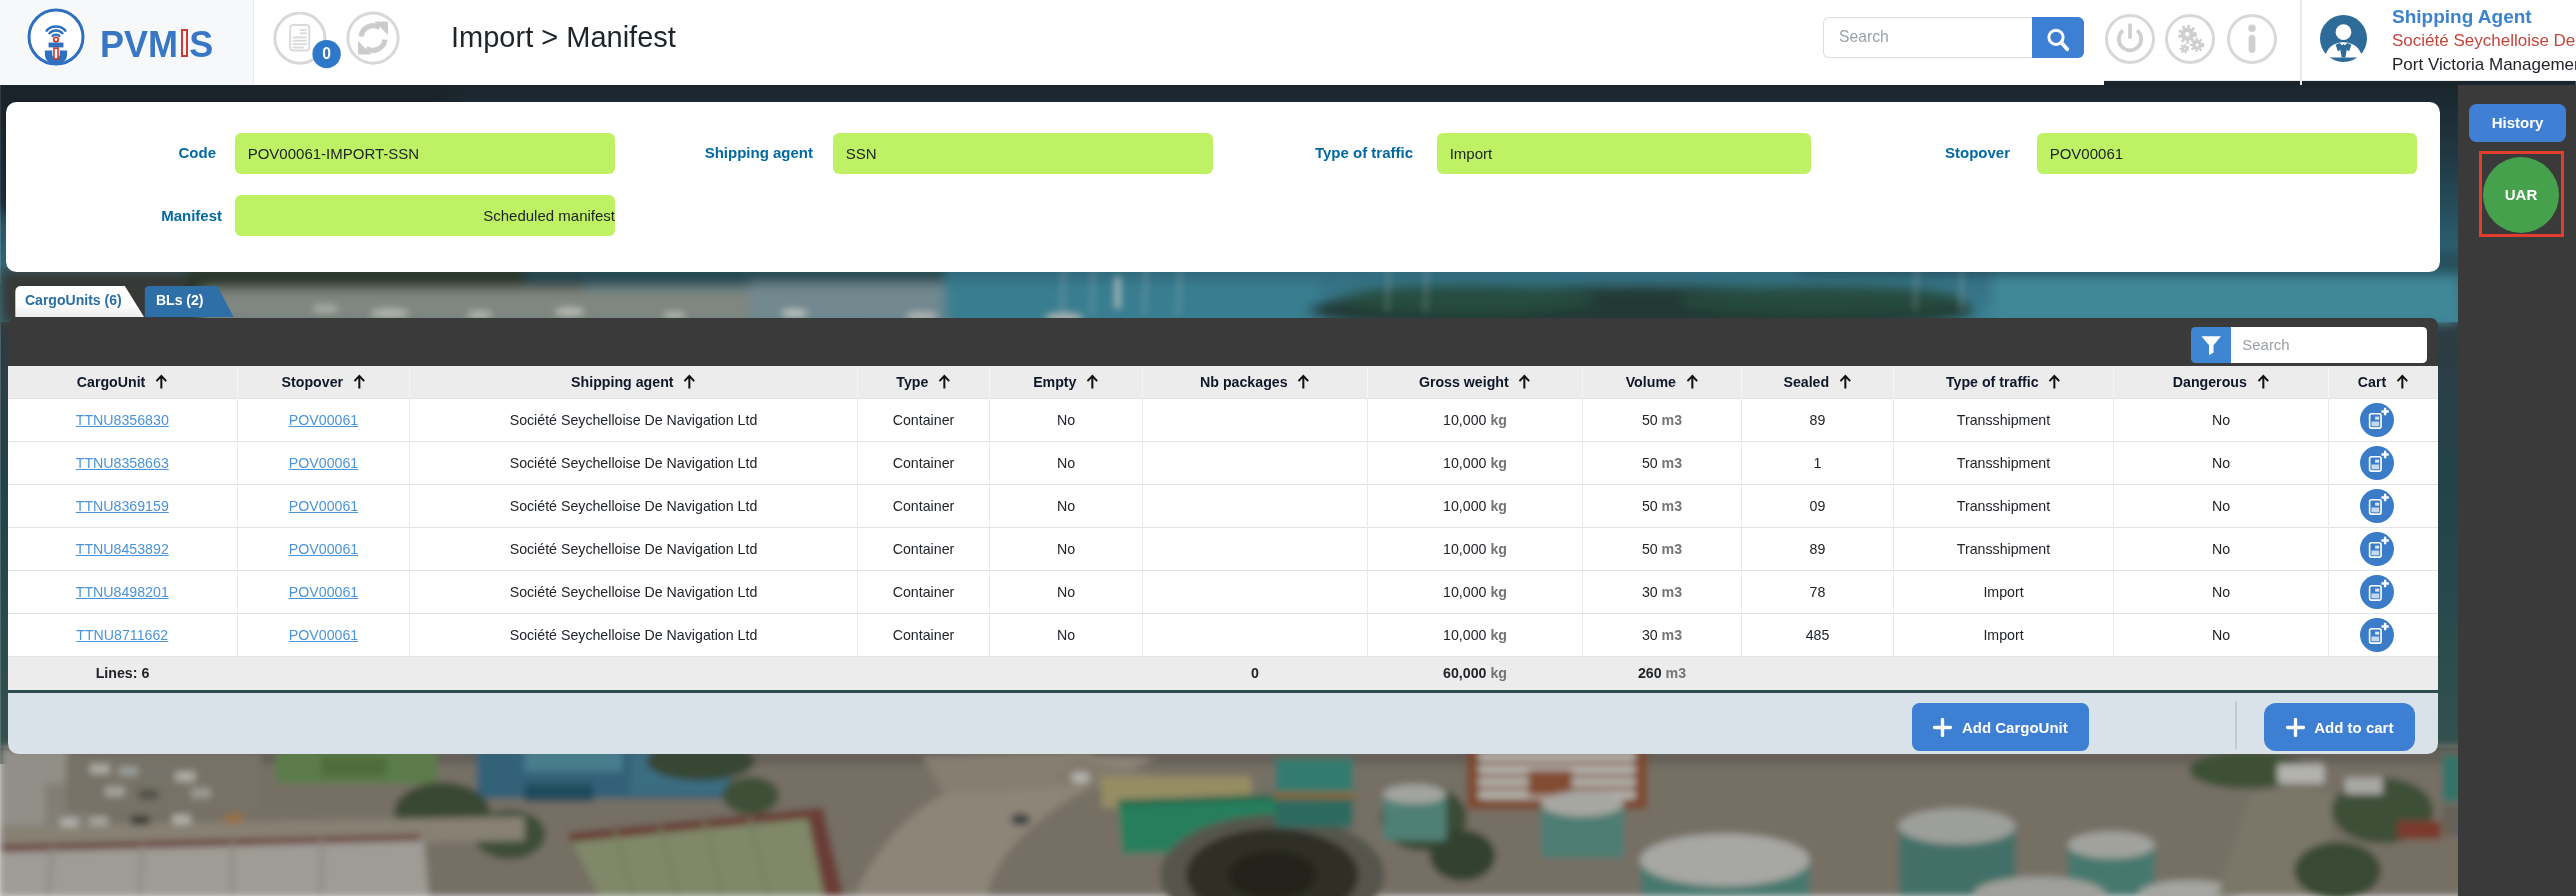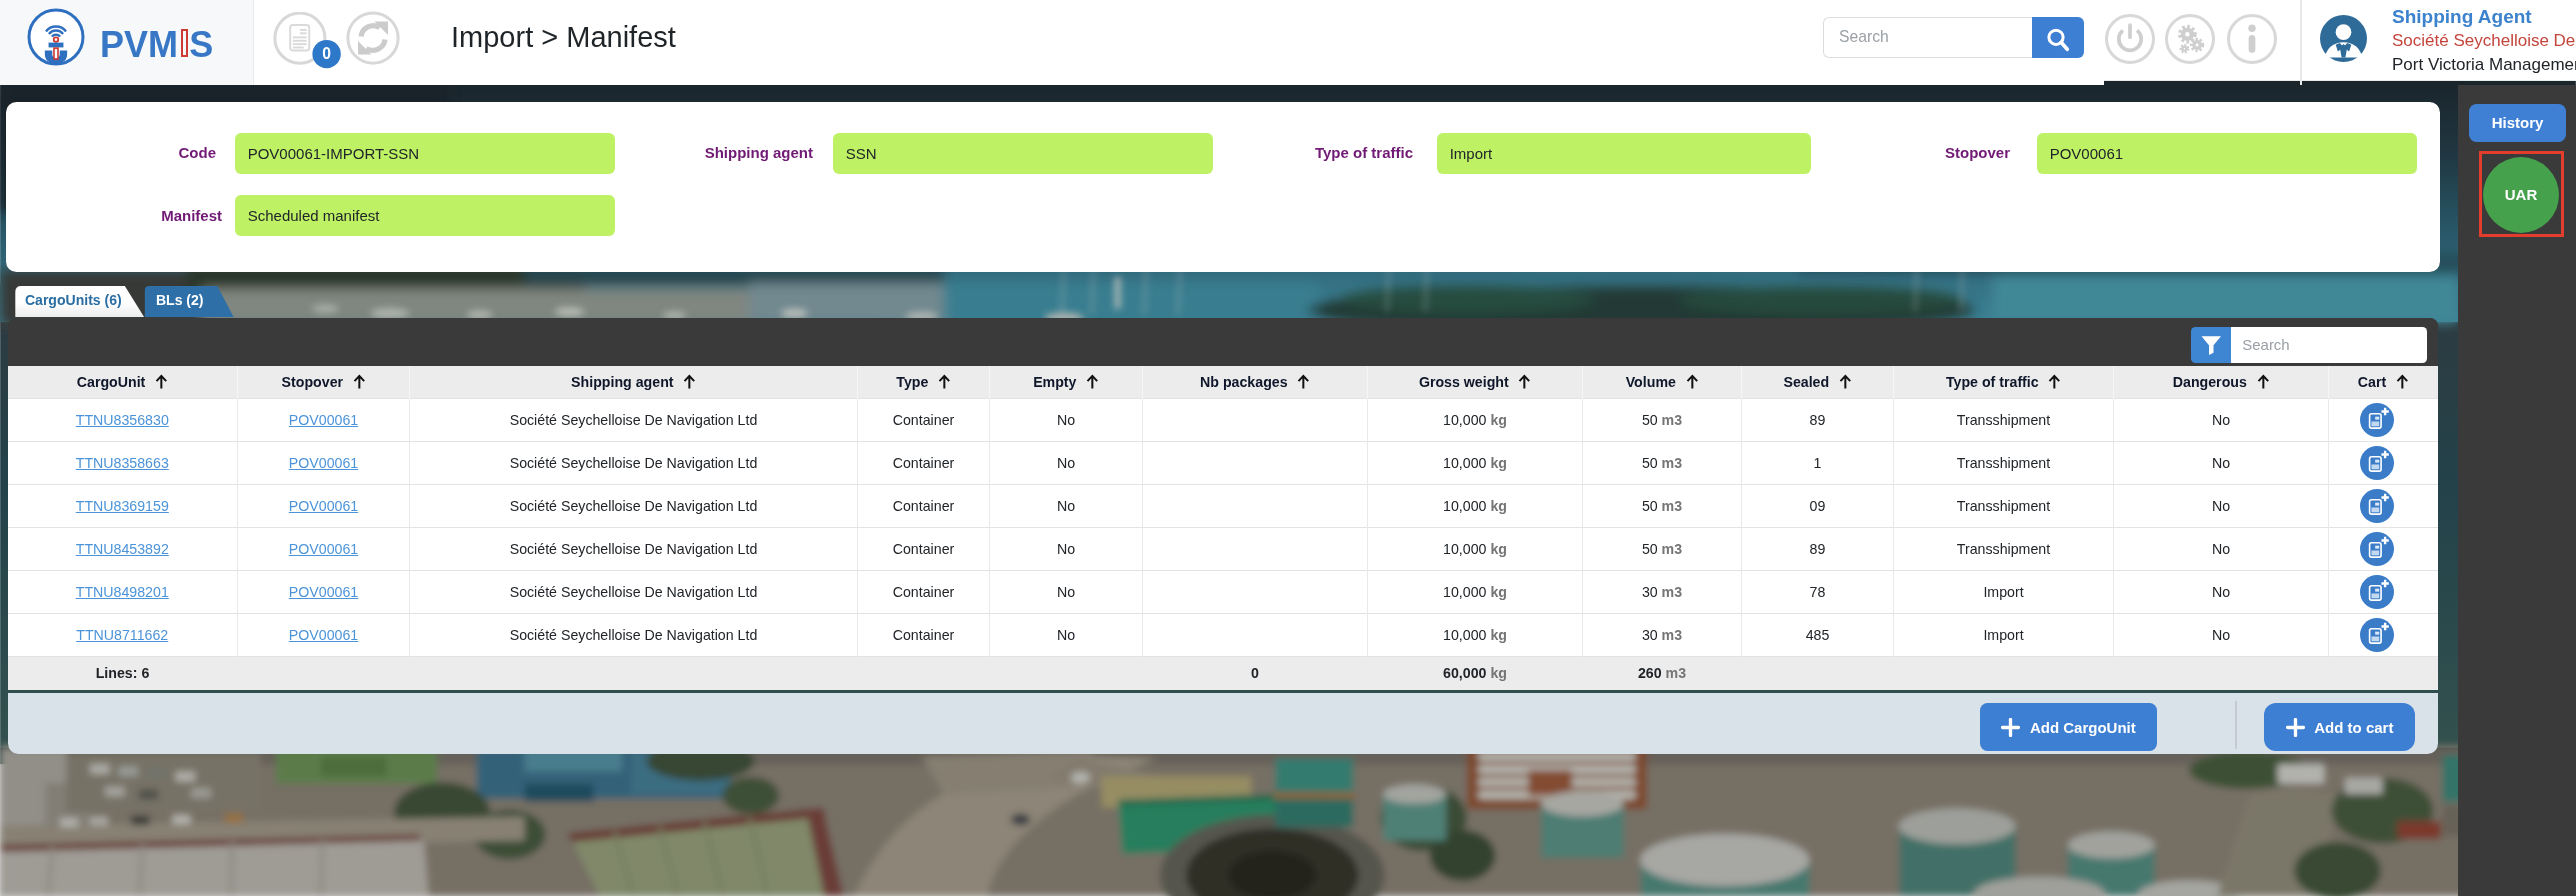--- a/index.html
+++ b/index.html
@@ -18,21 +18,21 @@
   #usertext .l1 { font-size:19px; font-weight:bold; color:#3c82cd; line-height:24px; white-space:nowrap; }
   #usertext .l2 { font-size:17px; color:#c4453c; line-height:24px; white-space:nowrap; }
   #usertext .l3 { font-size:17px; color:#212529; line-height:24px; white-space:nowrap; }
   
   #sidebar { left:2458px; top:85px; width:118px; height:811px; background:#3a3a3a; z-index:5; }
   #history { left:2469px; top:104px; width:97px; height:38px; background:#3f80d5; border-radius:7.5px; color:#fff; font-size:15px; font-weight:bold; text-align:center; line-height:38px; z-index:6; }
   #uarbox { left:2479px; top:151px; width:85px; height:86px; border:3.7px solid #e23d2d; z-index:6; }
   #uar { left:2483px; top:157px; width:76px; height:76px; border-radius:50%; background:#46a14c; color:#fff; font-size:15px; font-weight:bold; text-align:center; line-height:76px; z-index:7; }
   
   #panel { left:6px; top:102px; width:2434px; height:170px; background:#fff; border-radius:10.5px; z-index:10; }
-  .flabel { font-size:15px; font-weight:bold; color:#701a75; text-align:right; z-index:11; }
+  .flabel { font-size:15px; font-weight:bold; color:#0369a1; text-align:right; z-index:11; }
   .finput { height:41px; background:#bef264; border-radius:6px; font-size:15px; color:#212529; line-height:41px; padding-left:12.7px; z-index:11; white-space:nowrap; }
   
   #tabs { left:0px; top:283px; width:300px; height:37px; z-index:12; }
   
   #toolbar { left:7.5px; top:318px; width:2430px; height:49px; background:#3a3a3a; border-radius:7.5px 7.5px 0 0; z-index:12; }
   #filterbox { left:2191px; top:327px; width:40px; height:36px; background:#3f86d2; border-radius:4.5px 0 0 4.5px; z-index:13; }
   #tsearch { left:2231px; top:327px; width:196px; height:36px; background:#fff; border-radius:0 4.5px 4.5px 0; font-size:15px; color:#9aa0a6; line-height:36px; padding-left:11.2px; z-index:13; }
   
   #tablewrap { left:7.5px; top:366px; width:2430px; z-index:12; background:#fff; }
   table { border-collapse:collapse; width:2430px; table-layout:fixed; }
@@ -40,21 +40,21 @@
   td { height:43px; text-align:center; font-size:14.2px; color:#212529; border-top:1.5px solid #e3e3e3; border-left:1.5px solid #e9e9e9; }
   th:first-child, td:first-child { border-left:none; }
   tr.frow td { height:34px; background:#ececec; font-weight:bold; border-left:none; }
   a.lnk { color:#4c94d9; text-decoration:underline; }
   .unit { color:#757575; font-weight:bold; }
   .sorti { margin-left:9.7px; vertical-align:-3px; }
   
   #btnbar { left:7.5px; top:693px; width:2430px; height:61px; background:#d9e1e9; border-radius:0 0 10.5px 10.5px; z-index:12; }
   #btnsep { left:2235px; top:701px; width:1.5px; height:48px; background:#c3cad1; z-index:13; }
   .bluebtn { top:703px; height:48px; background:#3d7fd2; border-radius:7.5px; color:#fff; font-size:15px; font-weight:bold; z-index:13; display:flex; align-items:center; justify-content:center; }
-  #addcu { left:1980px; width:177px; }
+  #addcu { left:1912px; width:177px; }
   #addtc { left:2264px; width:151px;border-radius:12px; }
 </style>
 </head>
 <body>
 
 <svg id="bg" class="abs" style="left:0;top:0;z-index:0" width="2576" height="896" viewBox="0 0 3438 1196">
 <defs>
   <linearGradient id="topg" x1="0" y1="0" x2="0" y2="1">
     <stop offset="0" stop-color="#1e2930"></stop>
     <stop offset="0.30" stop-color="#243d49"></stop>
@@ -303,21 +303,21 @@
 <div id="panel" class="abs"></div>
 <div class="abs flabel" style="left:66px;top:144px;width:150px;">Code</div>
 <div class="abs finput" style="left:235px;top:133px;width:380px;">POV00061-IMPORT-SSN</div>
 <div class="abs flabel" style="left:663px;top:144px;width:150px;">Shipping agent</div>
 <div class="abs finput" style="left:833px;top:133px;width:380px;">SSN</div>
 <div class="abs flabel" style="left:1263px;top:144px;width:150px;">Type of traffic</div>
 <div class="abs finput" style="left:1437px;top:133px;width:374px;">Import</div>
 <div class="abs flabel" style="left:1860px;top:144px;width:150px;">Stopover</div>
 <div class="abs finput" style="left:2037px;top:133px;width:380px;">POV00061</div>
 <div class="abs flabel" style="left:72px;top:207px;width:150px;text-align:right;">Manifest</div>
-<div class="abs finput" style="left:235px;top:195px;width:380px;">Scheduled manifest</div>
+<div class="abs finput" style="left:235px;top:195px;width:380px;text-align:right;">Scheduled manifest</div>
 
 <svg id="tabs" class="abs" width="300" height="37" viewBox="0 0 400 50">
   <defs>
     <linearGradient id="tg" x1="0" y1="0" x2="0" y2="1">
       <stop offset="0.55" stop-color="#ffffff"></stop>
         <stop offset="1" stop-color="#ececec"></stop>
     </linearGradient>
   </defs>
   <path d="M18,46 L18,12 Q18,4 26,4 L166,4 L192,46 Z" fill="url(#tg)"></path>
   <path d="M193,46 L193,10 Q193,4 199,4 L291,4 L313,46 Z" fill="#2d6fa6"></path>

